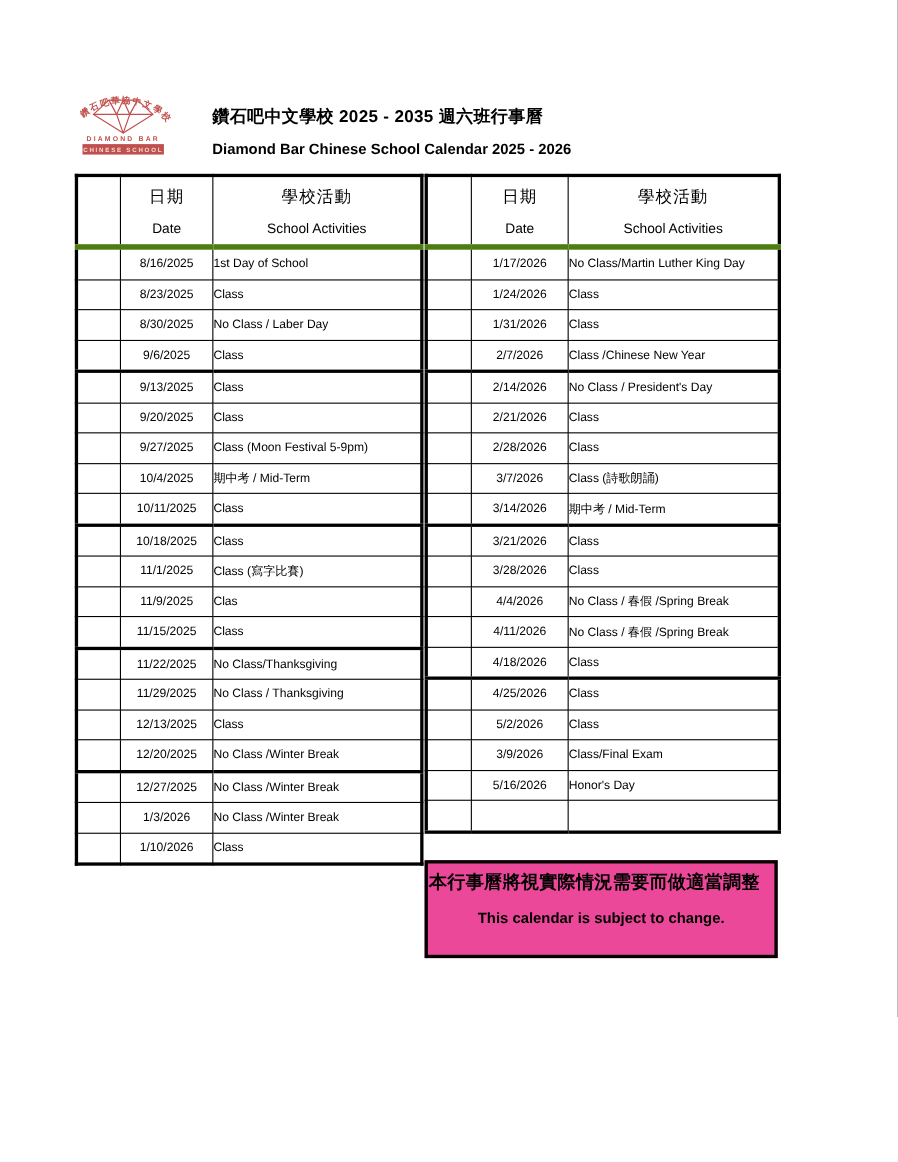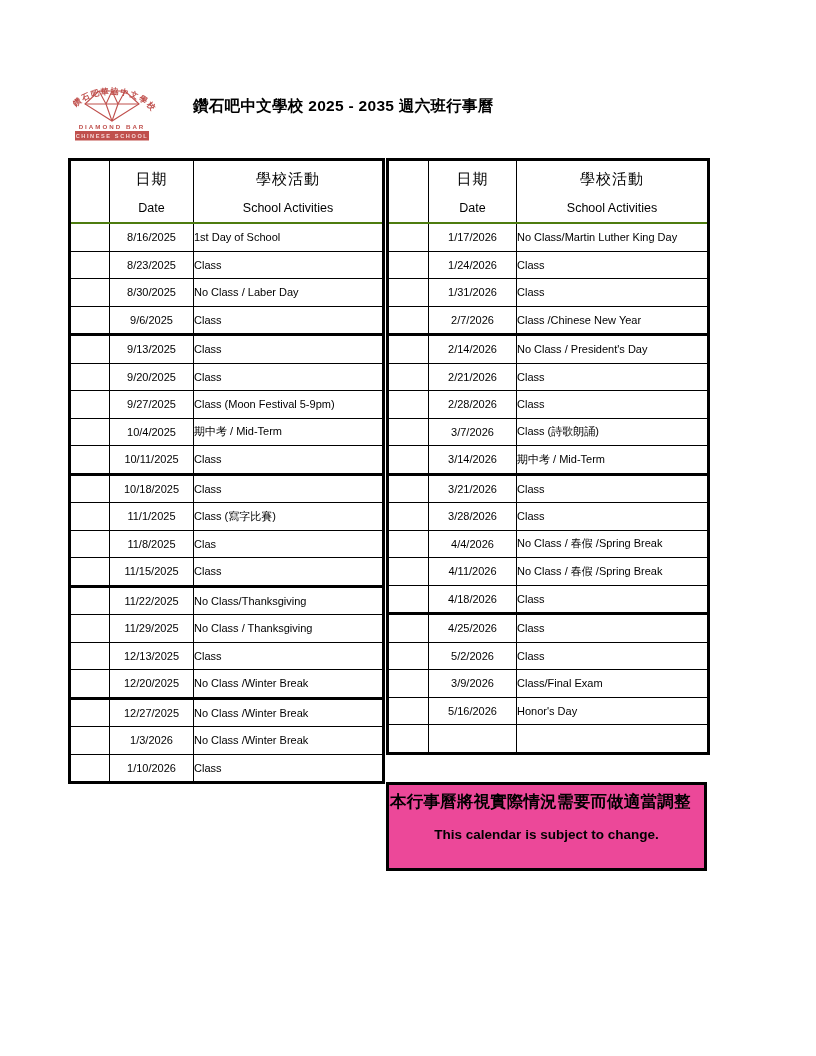--- a/index.html
+++ b/index.html
@@ -31,21 +31,21 @@
   }
   #left-table{left:68px;width:314px;}
   #right-table{left:386px;width:321px;}
   table.cal td{
     border:1.5px solid #000;
     padding:0;
     font-size:11px;
     vertical-align:middle;
     overflow:hidden;white-space:nowrap;
   }
-  tr.hdr td{height:61px;border-bottom:2px solid #4d7c0f;vertical-align:top;}
+  tr.hdr td{height:61px;border-bottom:5px solid #4d7c0f;vertical-align:top;}
   .hdr-zh{font-size:15px;text-align:center;margin-top:9px;letter-spacing:1px;}
   .hdr-en{font-size:12.5px;text-align:center;margin-top:12px;}
   table.cal tr.datarow td{height:26.5px;}
   #left-table col.c0{width:40px;} #left-table col.c1{width:84px;} #left-table col.c2{width:190px;}
   #right-table col.c0{width:41px;} #right-table col.c1{width:88px;} #right-table col.c2{width:192px;}
   td.c-date{text-align:center;}
   td.c-act{text-align:left;padding-left:3px;}
   tr.thick td{border-bottom-width:3px;}
   
   .note-box{
@@ -80,20 +80,21 @@
         <path d="M37 17 L44 30 M63 17 L56 30 M50 17 L44 30 M50 17 L56 30"></path>
         <path d="M44 30 L50 47 M56 30 L50 47"></path>
       </g>
       <text x="50" y="54.5" text-anchor="middle" font-size="6.2" font-weight="bold" letter-spacing="2" fill="#c0504d">DIAMOND BAR</text>
       <rect x="13" y="57" width="74" height="9.5" fill="#c0504d"></rect>
       <text x="50" y="64.2" text-anchor="middle" font-size="5.6" font-weight="bold" letter-spacing="1.6" fill="#f6d9d8">CHINESE SCHOOL</text>
     </svg>
   </div>
 
   <div class="title-zh">鑽石吧中文學校 2025 - 2035 週六班行事曆</div>
+  <div class="title-en">Diamond Bar Chinese School Calendar 2025 - 2026</div>
 
   <table class="cal" id="left-table">
     <colgroup>
         <col class="c0">
         <col class="c1">
         <col class="c2">
       </colgroup>
     <tbody>
       <tr class="hdr">
         <td></td>
@@ -158,21 +159,21 @@
           <td class="c-date">10/18/2025</td>
           <td class="c-act">Class</td>
         </tr>
         <tr class="datarow">
           <td class="c-blank"></td>
           <td class="c-date">11/1/2025</td>
           <td class="c-act">Class (寫字比賽)</td>
         </tr>
         <tr class="datarow">
           <td class="c-blank"></td>
-          <td class="c-date">11/8/2025</td>
+          <td class="c-date">11/9/2025</td>
           <td class="c-act">Clas</td>
         </tr>
         <tr class="datarow thick">
           <td class="c-blank"></td>
           <td class="c-date">11/15/2025</td>
           <td class="c-act">Class</td>
         </tr>
         <tr class="datarow">
           <td class="c-blank"></td>
           <td class="c-date">11/22/2025</td>

